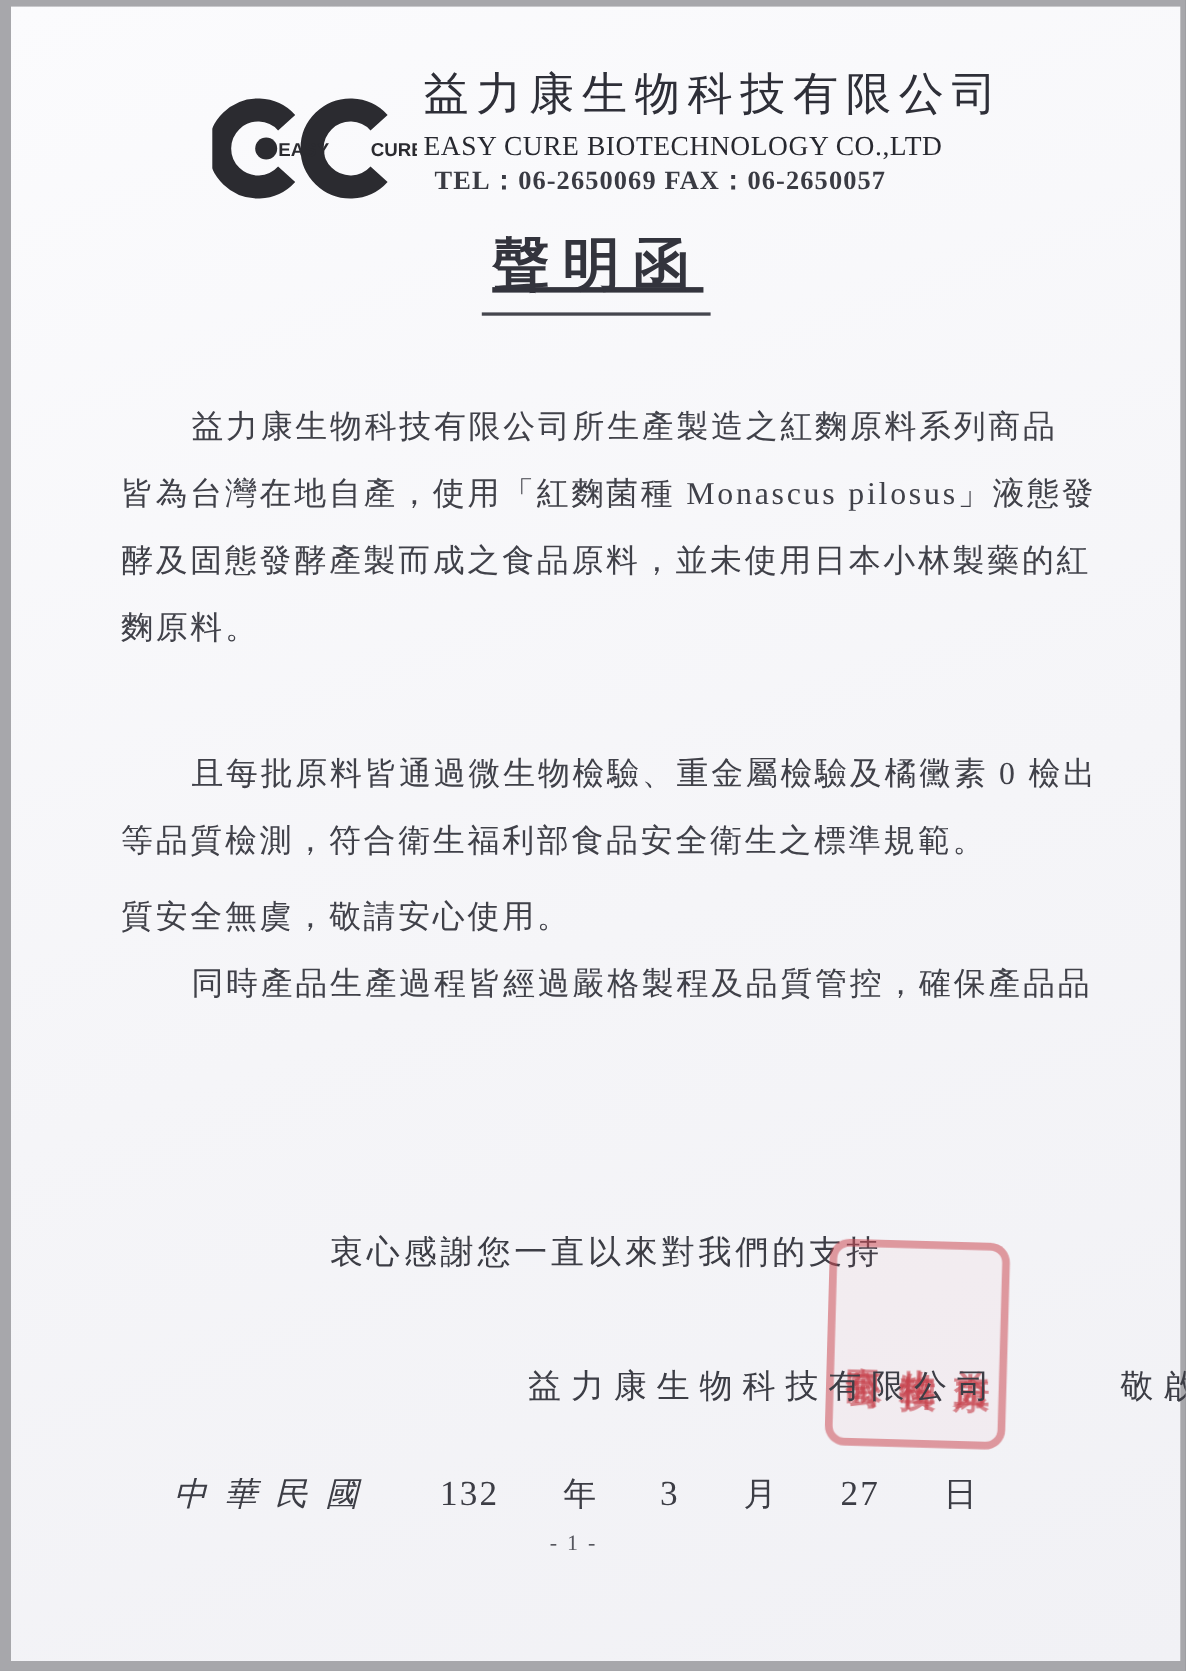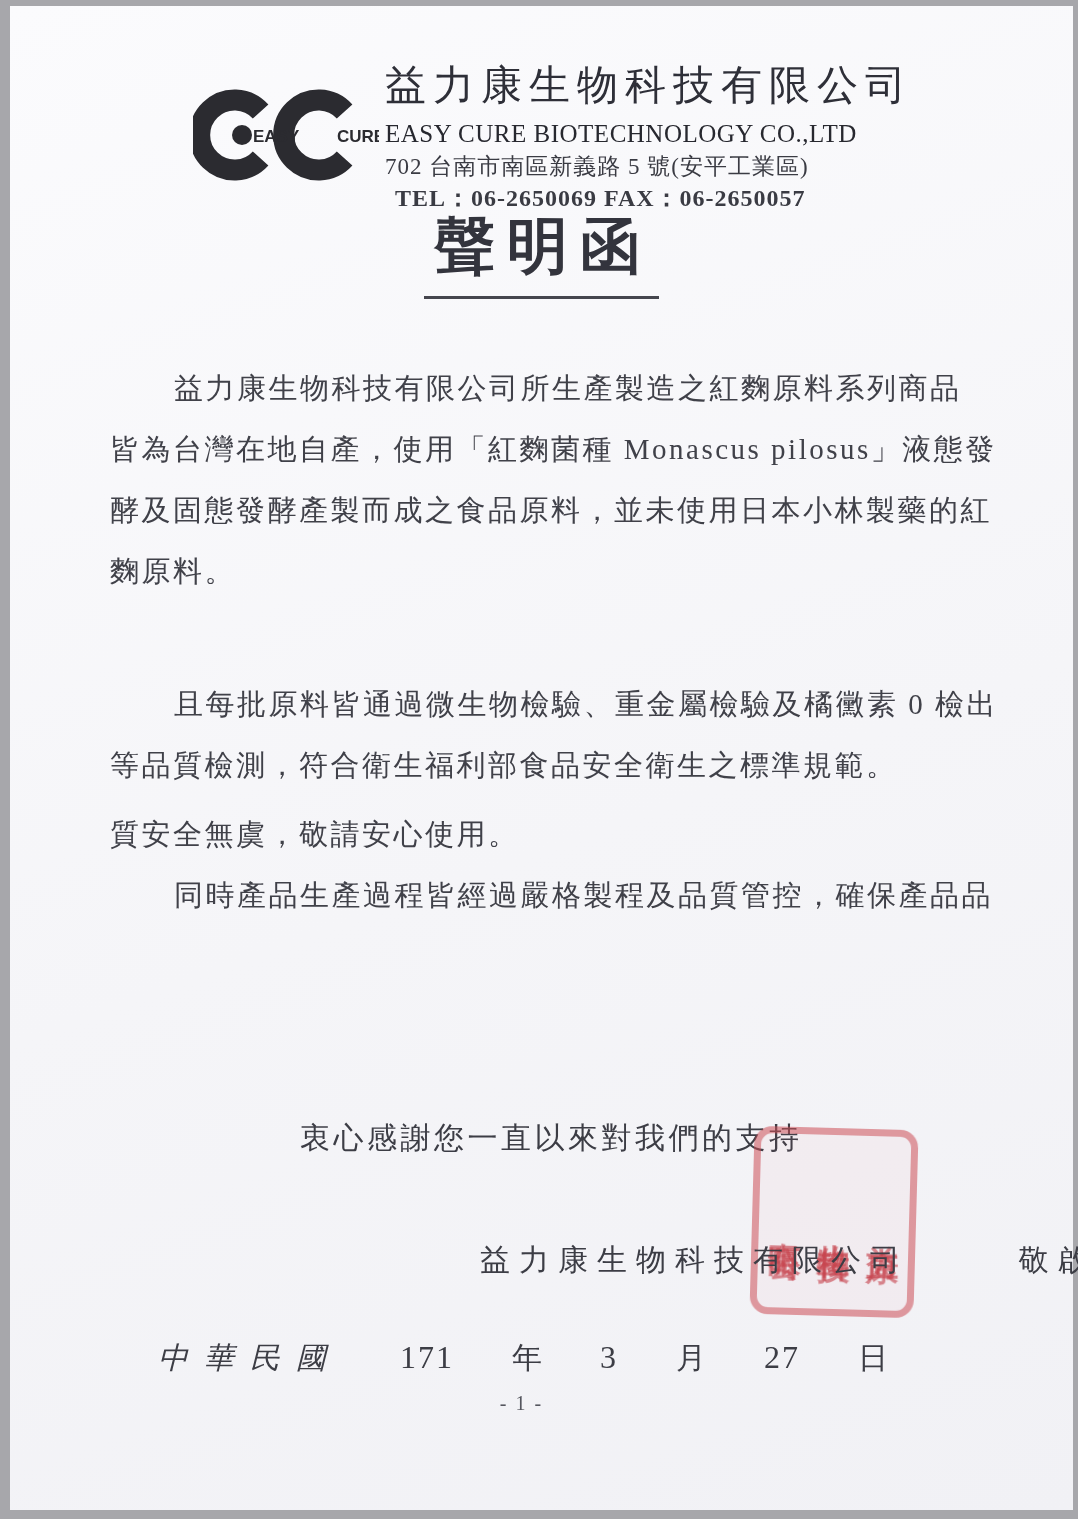--- a/index.html
+++ b/index.html
@@ -42,24 +42,25 @@
   .company-tel {
     font-size:24px; color:#3a3b43; margin-top:0; margin-left:10px; letter-spacing:1px;font-weight:bold;
   }
 
   
   .doc-title-row {
     position:absolute; left:0; right:0; top:200px; text-align:center;
   }
   .doc-title {
     display:inline-block;
-    font-size:61px; font-weight:bold; color:#33343d;
+    font-size:52px; font-weight:bold; color:#33343d;
     letter-spacing:12px;
     border-bottom:3px solid #45464e;
     padding:0 6px 8px 10px;
+    text-decoration:underline;
   }
 
   
   .body-text {
     position:absolute; left:100px; right:110px; top:352px;
     font-size:29px; color:#404149; letter-spacing:2.5px;
   }
   .body-text .line { line-height:61px; white-space:nowrap; }
   .body-text .indent { text-indent:64px; }
   .para2 { margin-top:72px; }
@@ -124,21 +125,20 @@
       <circle cx="49" cy="57" r="10" fill="#2b2b30"></circle>
 
       <path d="M 151.6 33.5 A 35 35 0 1 0 151.6 80.5" fill="none" stroke="#2b2b30" stroke-width="21" stroke-linecap="butt"></path>
       <text x="60" y="64" font-size="17" font-weight="bold" font-family="Liberation Sans, DejaVu Sans, sans-serif" fill="#2b2b30">EASY</text>
       <text x="144" y="64" font-size="17" font-weight="bold" font-family="Liberation Sans, DejaVu Sans, sans-serif" fill="#2b2b30">CURE</text>
     </svg>
 
     <div class="company-block">
       <div class="company-cn">益力康生物科技有限公司</div>
       <div class="company-en">EASY CURE BIOTECHNOLOGY CO.,LTD</div>
-      <div class="company-addr">702 台南市南區新義路 5 號(安平工業區)</div>
       <div class="company-tel">TEL：06-2650069 FAX：06-2650057</div>
     </div>
 
     <div class="doc-title-row">
       <span class="doc-title">聲明函</span>
     </div>
 
     <div class="body-text">
       <div class="para1">
         <div class="line indent">益力康生物科技有限公司所生產製造之紅麴原料系列商品</div>
@@ -166,21 +166,21 @@
       </div>
     </div>
 
     <div class="sig-row">
       <span class="sig-company">益力康生物科技有限公司</span>
       <span class="sig-respect">敬啟</span>
     </div>
 
     <div class="date-row">
       <span class="date-era">中華民國</span>
-      <span class="date-num">171</span>
+      <span class="date-num">132</span>
       <span>年</span>
       <span class="date-num">3</span>
       <span>月</span>
       <span class="date-num">27</span>
       <span>日</span>
     </div>
 
     <div class="page-number">- 1 -</div>
 
   </div>

